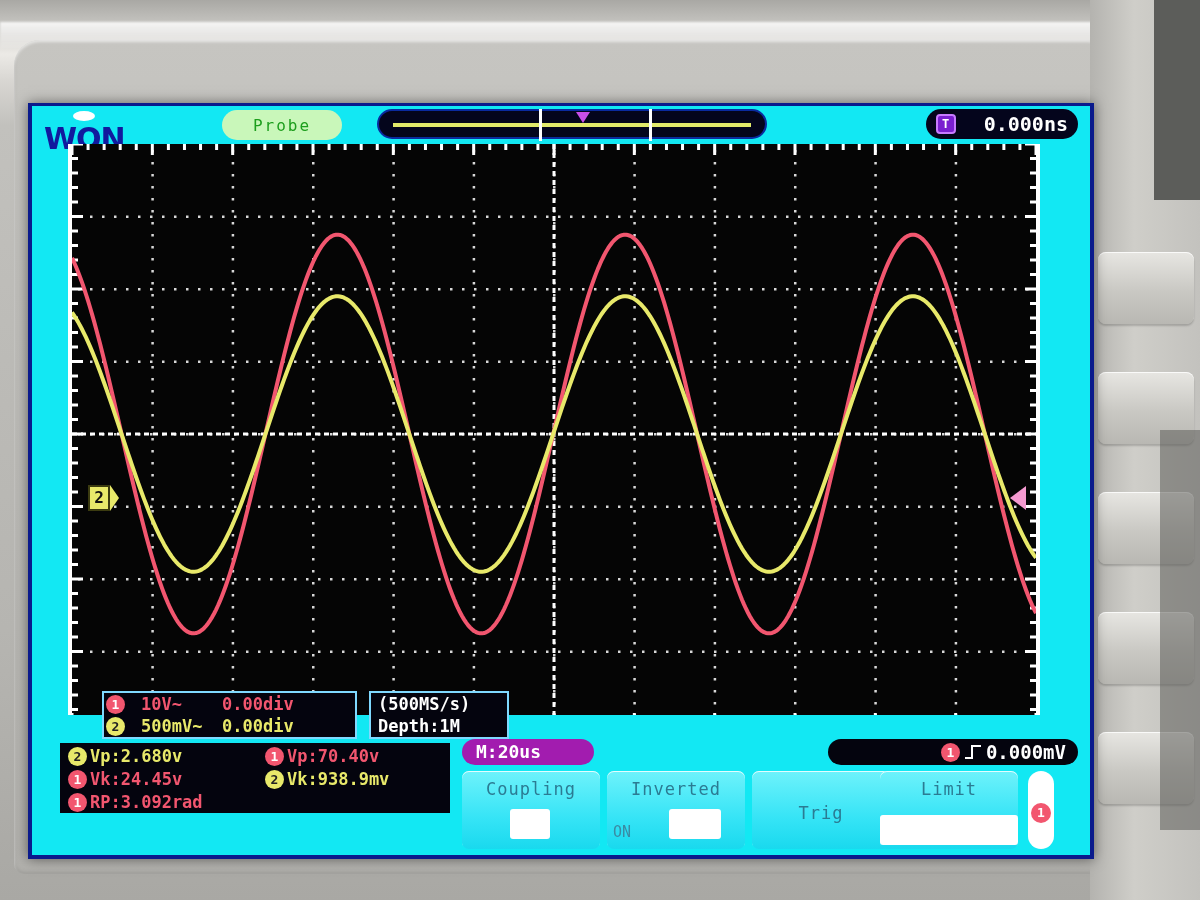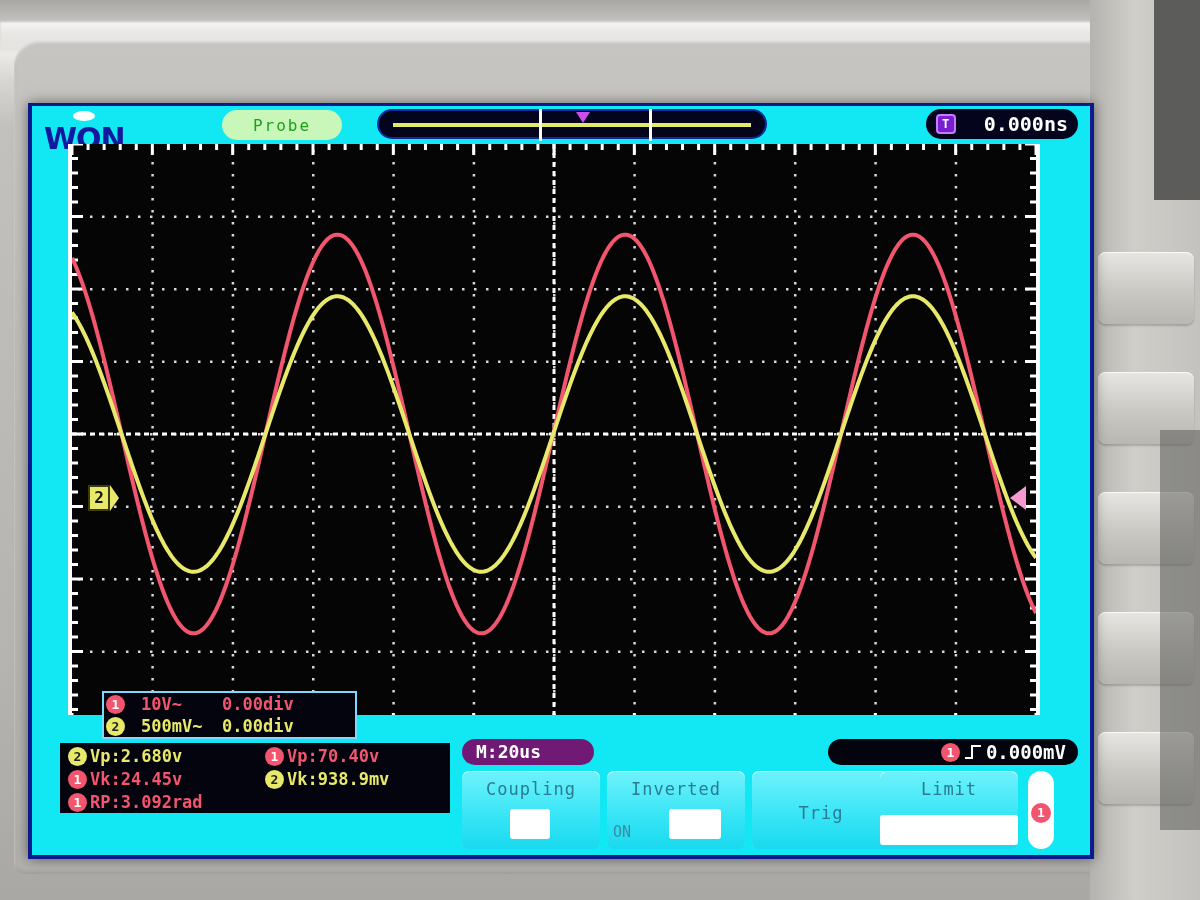--- a/index.html
+++ b/index.html
@@ -165,21 +165,21 @@
     background:#04040e;
   }
   .meas{position:absolute;display:flex;align-items:center;gap:3px;font-size:17px;font-weight:700;}
   .meas .badge{
     width:19px;height:19px;border-radius:50%;flex:none;
     font-size:13px;font-weight:700;text-align:center;line-height:19px;
   }
 
   .mbar{
     position:absolute;left:430px;top:24px;width:132px;height:26px;border-radius:13px;
-    background:#701a75;color:#fff;font-size:18px;font-weight:700;
+    background:#a21caf;color:#fff;font-size:18px;font-weight:700;
     line-height:26px;padding-left:14px;box-sizing:border-box;
   }
   .trigbar{
     position:absolute;right:12px;top:24px;width:250px;height:26px;border-radius:13px;
     background:#04040e;display:flex;align-items:center;justify-content:flex-end;
     gap:5px;padding-right:12px;box-sizing:border-box;
   }
   .trigbar .badge{
     width:19px;height:19px;border-radius:50%;background:#f2566f;color:#fff;
     font-size:13px;font-weight:700;text-align:center;line-height:19px;
@@ -1766,20 +1766,24 @@
           <div class="u c1">10V~</div>
           <div class="d c1">0.00div</div>
         </div>
         <div class="chrow">
           <div class="badge badge2">2</div>
           <div class="u c2">500mV~</div>
           <div class="d c2">0.00div</div>
         </div>
       </div>
 
+      <div class="srbox">
+        <div>(500MS/s)</div>
+        <div>Depth:1M</div>
+      </div>
 
       <div class="measbox">
         <div class="meas" style="left:8px;top:3px;">
           <div class="badge badge2">2</div>
           <div class="c2">Vp:2.680v</div>
         </div>
         <div class="meas" style="left:205px;top:3px;">
           <div class="badge badge1">1</div>
           <div class="c1">Vp:70.40v</div>
         </div>

